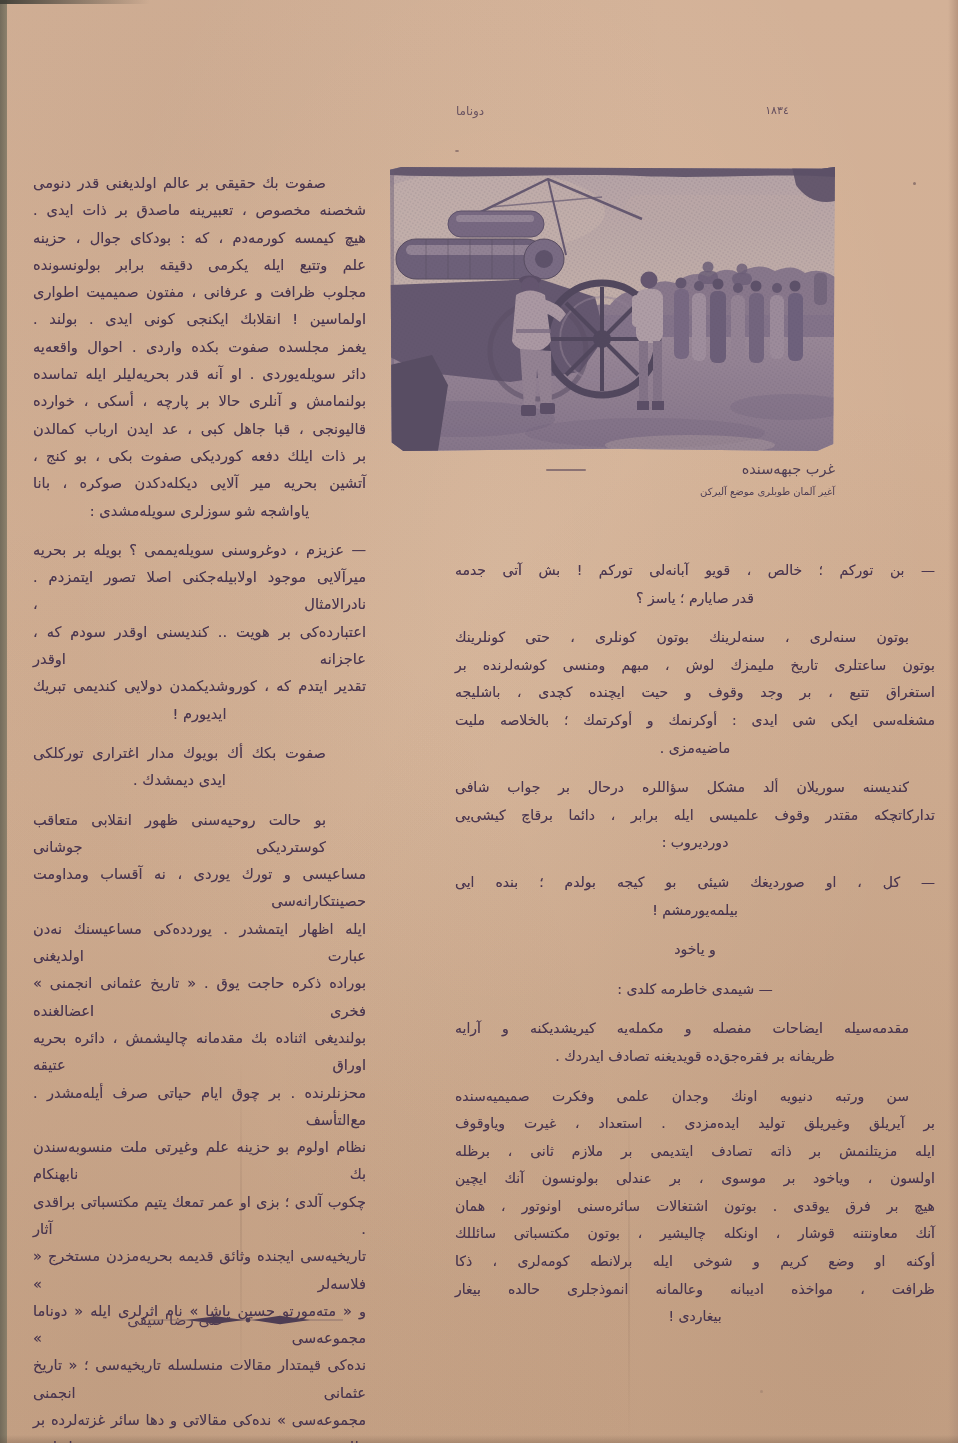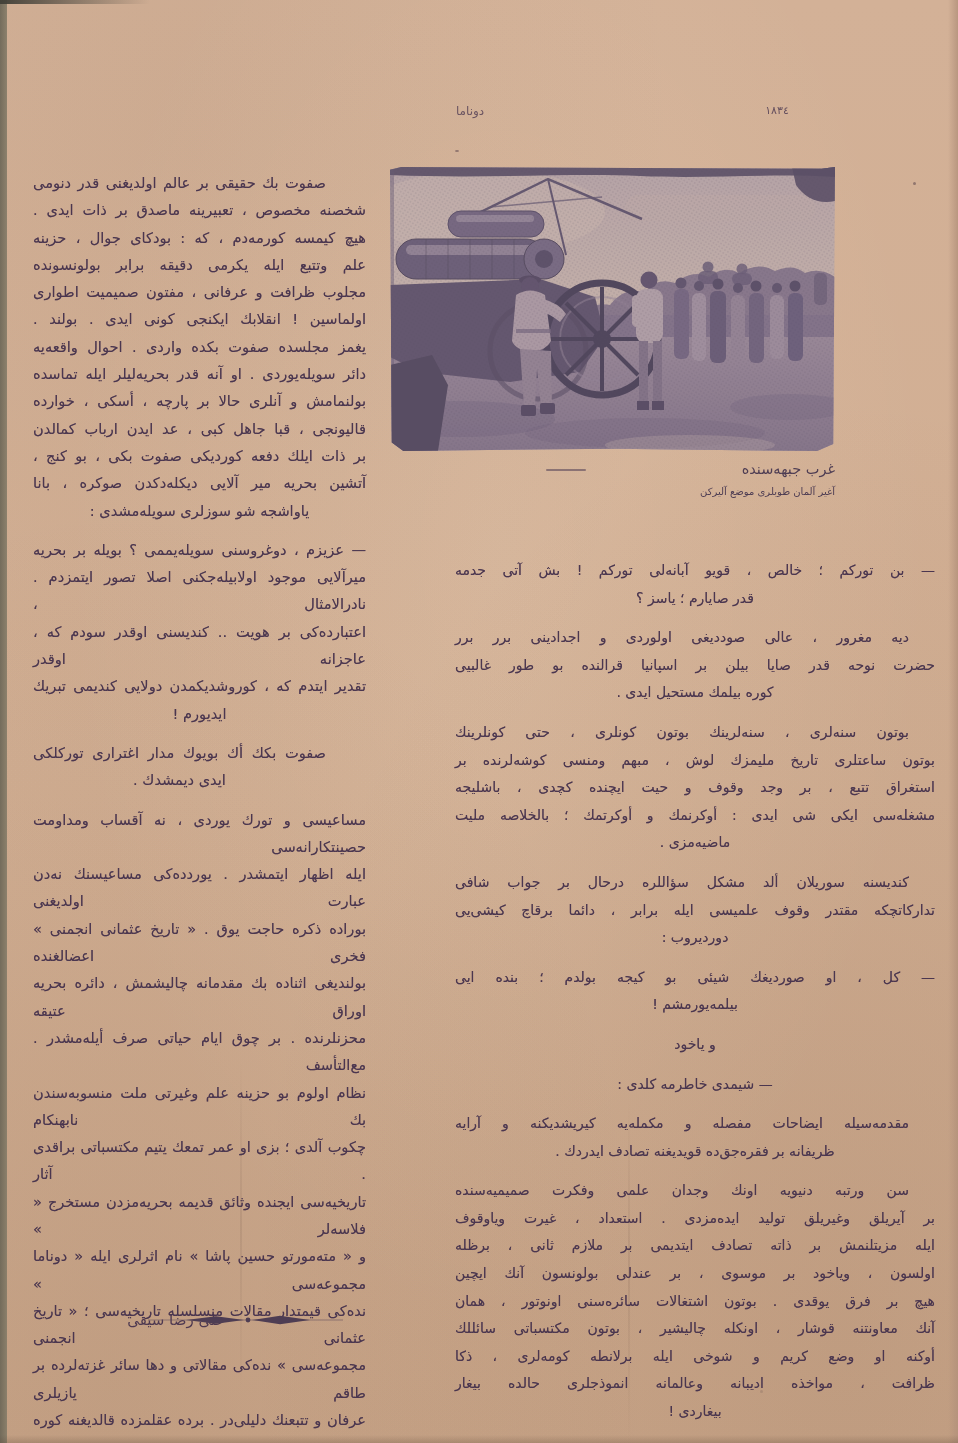--- a/index.html
+++ b/index.html
@@ -212,45 +212,41 @@
       <div class="para">
         <div class="tline first">— عزيزم ، دوغروسنى سويله‌يممى ؟ بويله بر بحريه</div>
         <div class="tline">ميرآلايى موجود اولابيله‌جكنى اصلا تصور ايتمزدم . نادرالامثال ،</div>
         <div class="tline">اعتبارده‌كى بر هويت .. كنديسنى اوقدر سودم كه ، عاجزانه اوقدر</div>
         <div class="tline last">تقدير ايتدم كه ، كوروشديكمدن دولايى كنديمى تبريك ايديورم !</div>
       </div>
       <div class="para indent">
         <div class="tline first last">صفوت بكك أك بويوك مدار اغترارى توركلكى ايدى ديمشدك .</div>
       </div>
       <div class="para indent">
+        <div class="tline first">بو حالت روحيه‌سنى ظهور انقلابى متعاقب كوسترديكى جوشانى</div>
         <div class="tline">مساعيسى و تورك يوردى ، نه آقساب ومداومت حصينتكارانه‌سى</div>
         <div class="tline">ايله اظهار ايتمشدر . يوردده‌كى مساعيسنك نه‌دن عبارت اولديغنى</div>
         <div class="tline">بوراده ذكره حاجت يوق . « تاريخ عثمانى انجمنى » فخرى اعضالغنده</div>
         <div class="tline">بولنديغى اثناده بك مقدمانه چاليشمش ، دائره بحريه اوراق عتيقه</div>
         <div class="tline">محزنلرنده . بر چوق ايام حياتى صرف أيله‌مشدر . مع‌التأسف</div>
         <div class="tline">نظام اولوم بو حزينه علم وغيرتى ملت منسوبه‌سندن بك نابهنكام</div>
         <div class="tline">چكوب آلدى ؛ بزى او عمر تمعك يتيم مكتسباتى براقدى . آثار</div>
         <div class="tline">تاريخيه‌سى ايجنده وثائق قديمه بحريه‌مزدن مستخرج « فلاسه‌لر »</div>
         <div class="tline">و « مته‌مورتو حسين پاشا » نام اثرلرى ايله « دوناما مجموعه‌سى »</div>
         <div class="tline">نده‌كى قيمتدار مقالات منسلسله تاريخيه‌سى ؛ « تاريخ عثمانى انجمنى</div>
         <div class="tline">مجموعه‌سى » نده‌كى مقالاتى و دها سائر غزته‌لرده بر طاقم يازيلرى</div>
         <div class="tline">عرفان و تتبعنك دليلى‌در . برده عقلمزده قالديغنه كوره چوق</div>
       </div>
     </section>
   <section class="col col-right">
       <div class="para">
         <div class="tline first">— بن توركم ؛ خالص ، قويو آبانه‌لى توركم ! بش آتى جدمه</div>
         <div class="tline last">قدر صايارم ؛ ياسز ؟</div>
       </div>
       <div class="para indent">
-        <div class="tline first">ديه مغرور ، عالى صودديغى اولوردى و اجدادينى برر برر</div>
-        <div class="tline">حضرت نوحه قدر صايا بيلن بر اسپانيا قرالنده بو طور غالبيى</div>
-        <div class="tline last">كوره بيلمك مستحيل ايدى .</div>
-      </div>
-      <div class="para indent">
         <div class="tline first">بوتون سنه‌لرى ، سنه‌لرينك بوتون كونلرى ، حتى كونلرينك</div>
         <div class="tline">بوتون ساعتلرى تاريخ مليمزك لوش ، مبهم ومنسى كوشه‌لرنده بر</div>
         <div class="tline">استغراق تتبع ، بر وجد وقوف و حيت ايچنده كچدى ، باشليجه</div>
         <div class="tline">مشغله‌سى ايكى شى ايدى : أوكرنمك و أوكرتمك ؛ بالخلاصه مليت</div>
         <div class="tline last">ماضيه‌مزى .</div>
       </div>
       <div class="para indent">
         <div class="tline first">كنديسنه سوريلان ألد مشكل سؤاللره درحال بر جواب شافى</div>
         <div class="tline">تداركاتچكه مقتدر وقوف علميسى ايله برابر ، دائما برقاچ كيشى‌يى</div>
         <div class="tline last">دورديروب :</div>

